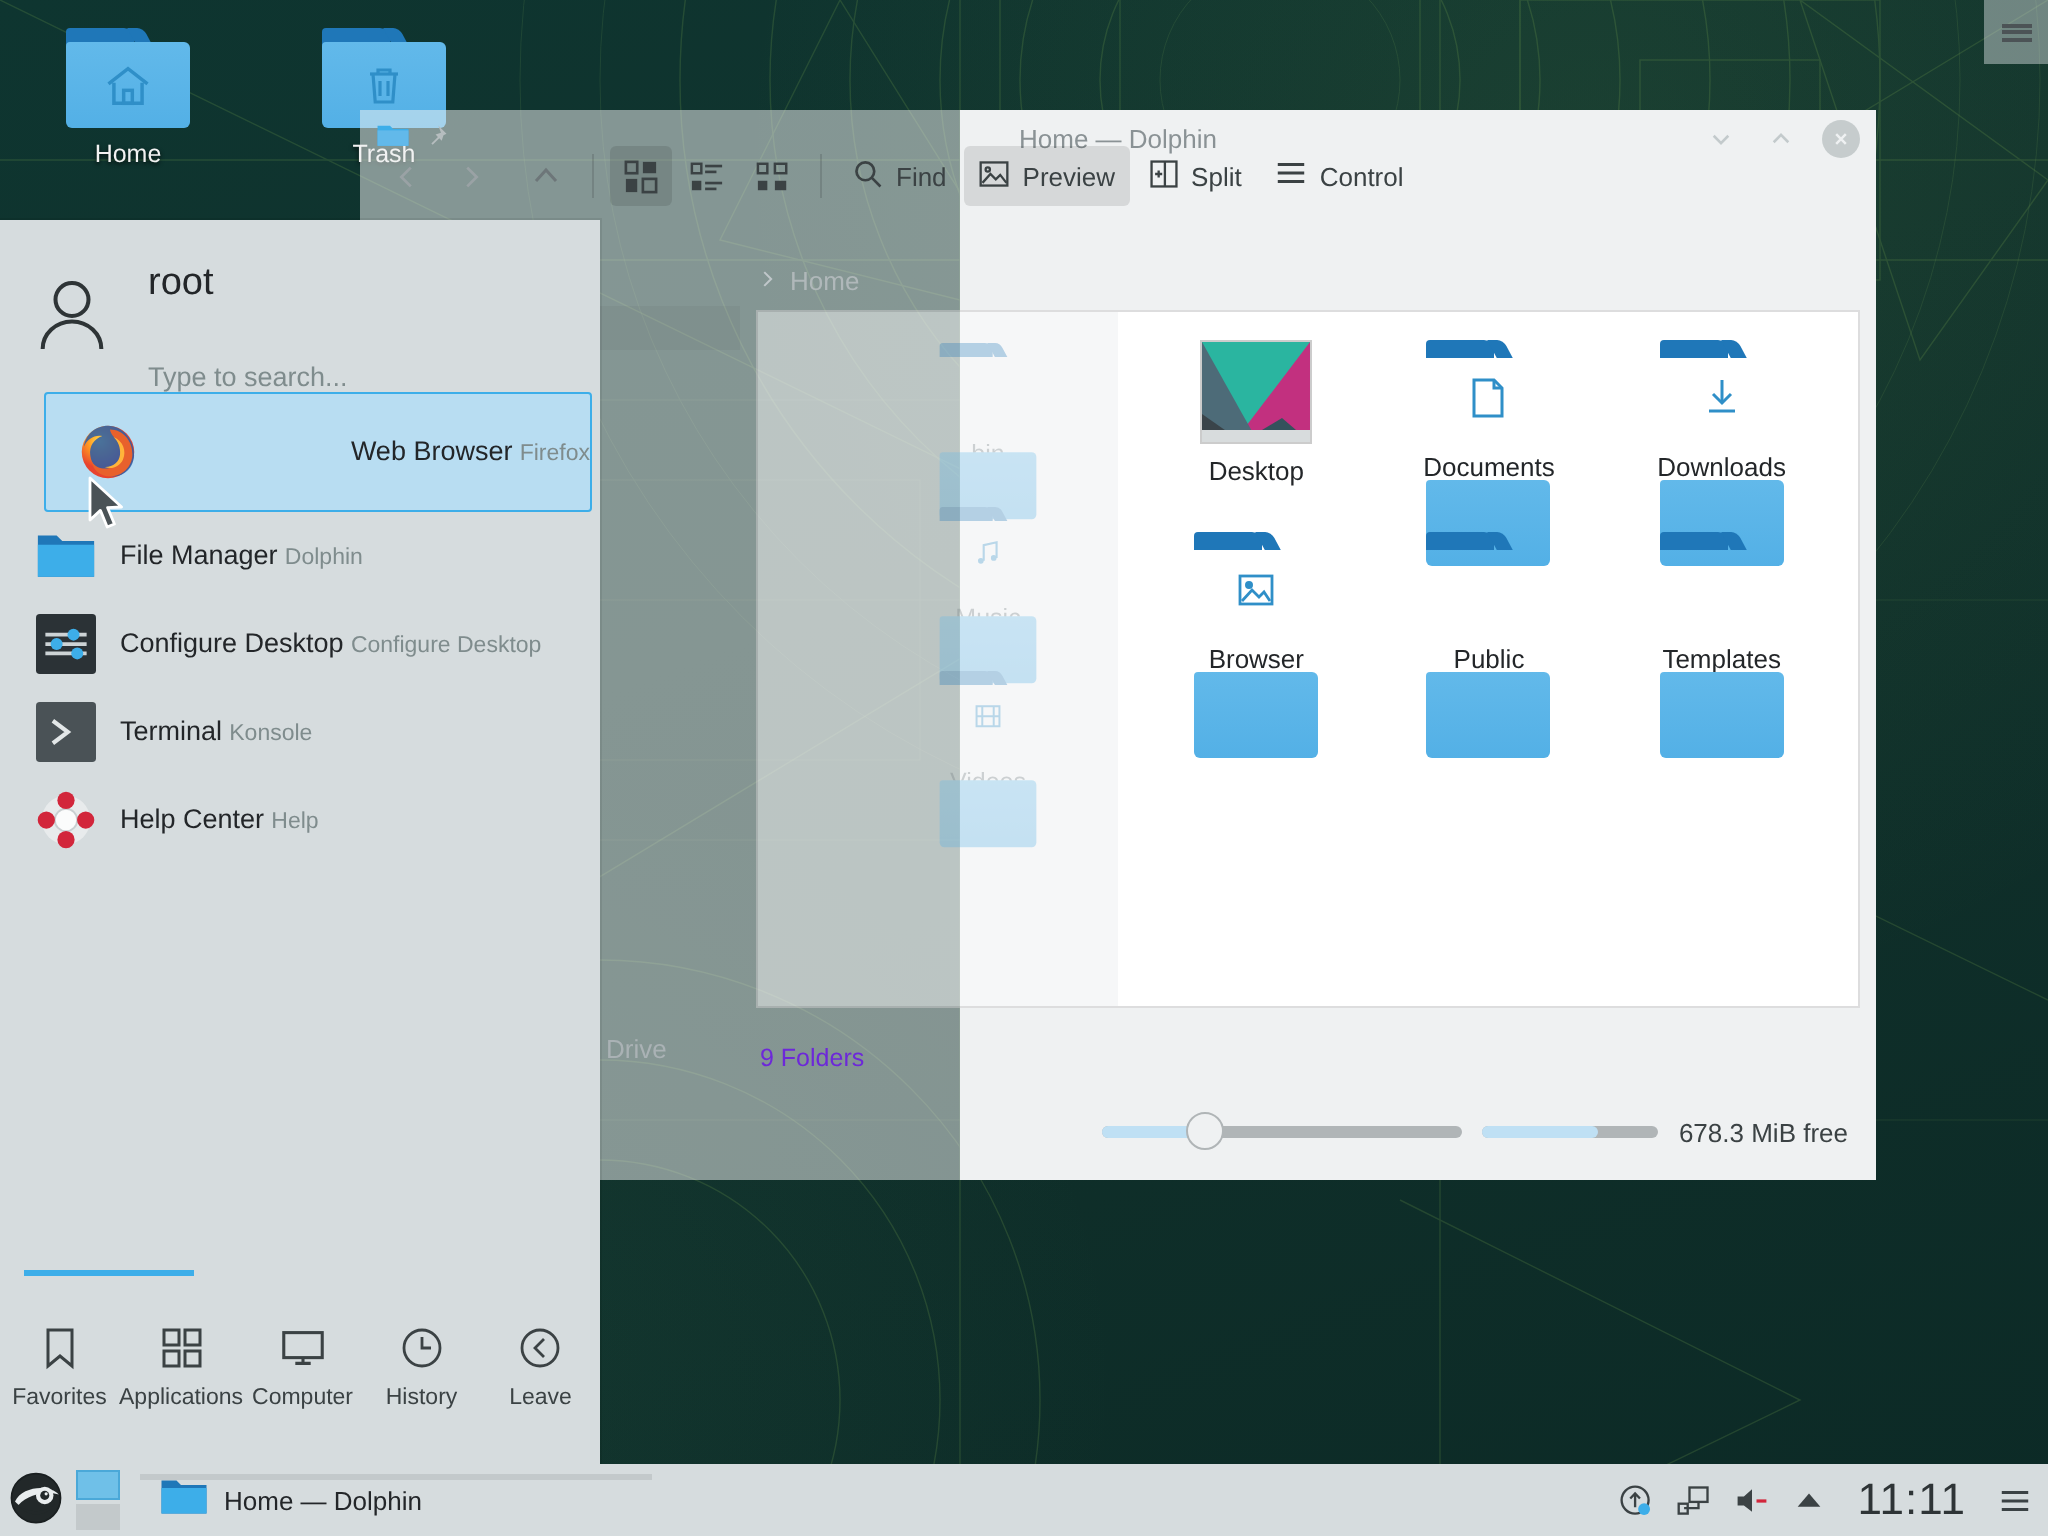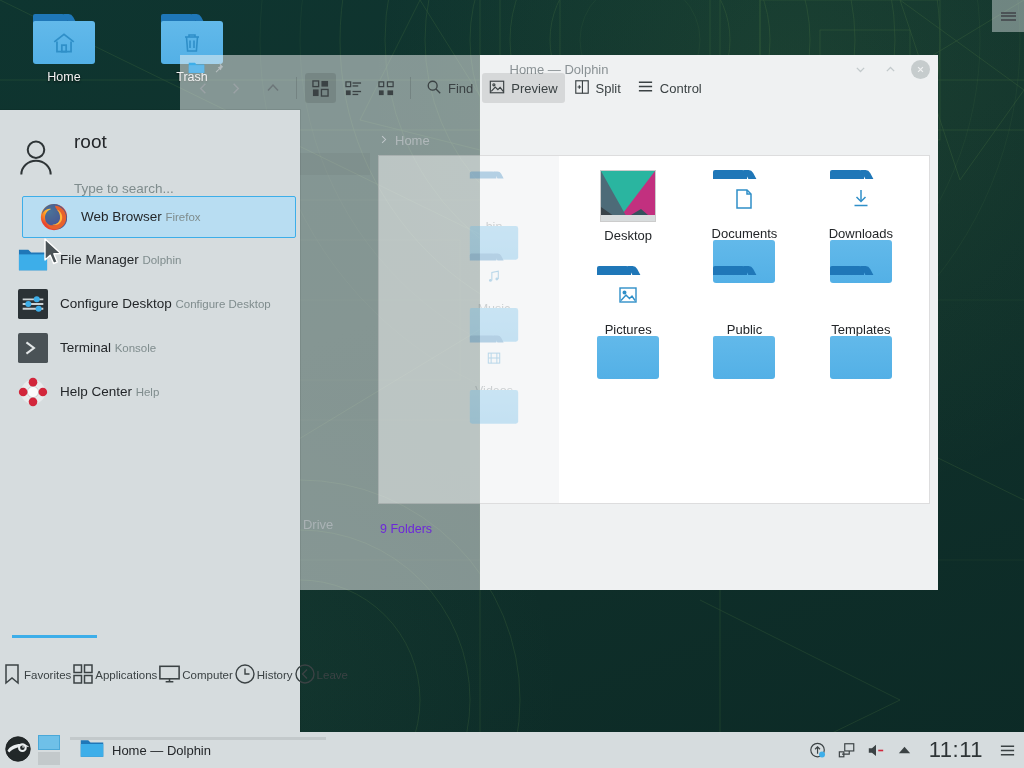--- a/index.html
+++ b/index.html
@@ -78,31 +78,31 @@
 
   .kick-item {
     display: flex; align-items: center; height: 44px; padding-left: 16px;
     position: relative;
   }
   .kick-item.sel {
     background: #b8ddf2;
     border: 1px solid #3daee9;
     margin: 0 4px 0 22px;
     border-radius: 2px;
-    height: 42px; padding-left: 14px;
+    height: 60px; padding-left: 14px; justify-content: space-between;
   }
   .kick-item .ico { width: 34px; height:34px; flex:0 0 34px; margin-right: 10px;
                     display:flex; align-items:center; justify-content:center;}
   .kick-item .txt .t1 { font-size: 13.5px; color:#232629; line-height:1.15;}
   .kick-item .txt .t2 { font-size: 11.5px; color:#7f8c8d; line-height:1.3; margin-top:1px;}
 
   #kickoff .footer { position:absolute; bottom:0; left:0; right:0; height: 100px; }
   #kickoff .tabline { position:absolute; top:0; left:12px; width:85px; height:3px; background:#3daee9;}
   #kickoff .tabs { display:flex; padding-top: 22px; }
-  #kickoff .tab-btn { flex:1; display:flex; align-items:center; }
+  #kickoff .tab-btn { flex:1; display:flex; flex-direction:column; align-items:center; }
   #kickoff .tab-btn .ti { height: 34px; display:flex; align-items:center; justify-content:center; color:#3b4244;}
   #kickoff .tab-btn .tl { font-size: 11.5px; color:#3b4244; margin-top:2px;}
 
   
   #dolphin {
     position: absolute; left: 180px; top: 55px; width: 758px; height: 535px;
     z-index: 15;
   }
   
   #dolphin .shell {
@@ -649,21 +649,21 @@
                 <div class="tab"></div>
                   <div class="body"></div>
                 <div class="glyph">
                     <svg width="24" height="22" viewBox="0 0 24 22" fill="none" stroke="#2f8fc8" stroke-width="1.4">
                       <rect x="4" y="4" width="16" height="14"></rect>
                       <circle cx="8.5" cy="8.5" r="1.3" fill="#2f8fc8"></circle>
                       <path d="M5 16.5 L10 11 L13.5 14.5 L16 12 L19 16.5"></path>
                     </svg>
                   </div>
               </div>
-              <div class="fl">Pictures</div>
+              <div class="fl">Browser</div>
             </div>
 
             <div class="fitem">
               <div class="folder">
                 <div class="tab"></div>
                   <div class="body"></div>
               </div>
               <div class="fl">Public</div>
             </div>
 
@@ -678,20 +678,30 @@
           </div>
         </div>
       </div>
 
       <div class="statusrow">
         <span>9 Folders</span>
       </div>
     </div>
   </div>
 
+  <div class="bottombar">
+    <div class="zoomslider">
+      <div class="fill"></div>
+      <div class="knob"></div>
+    </div>
+    <div class="freebar">
+      <div class="fill"></div>
+    </div>
+    <div class="freetxt">678.3 MiB free</div>
+  </div>
 </div>
 
 <div id="kickoff">
   <div class="header">
     <div class="avatar">
       <svg width="44" height="44" viewBox="0 0 48 48" fill="none" stroke="#2e3436" stroke-width="2.2">
         <circle cx="24" cy="15" r="9"></circle>
         <path d="M8 42 a16 15 0 0 1 32 0"></path>
       </svg>
     </div>

